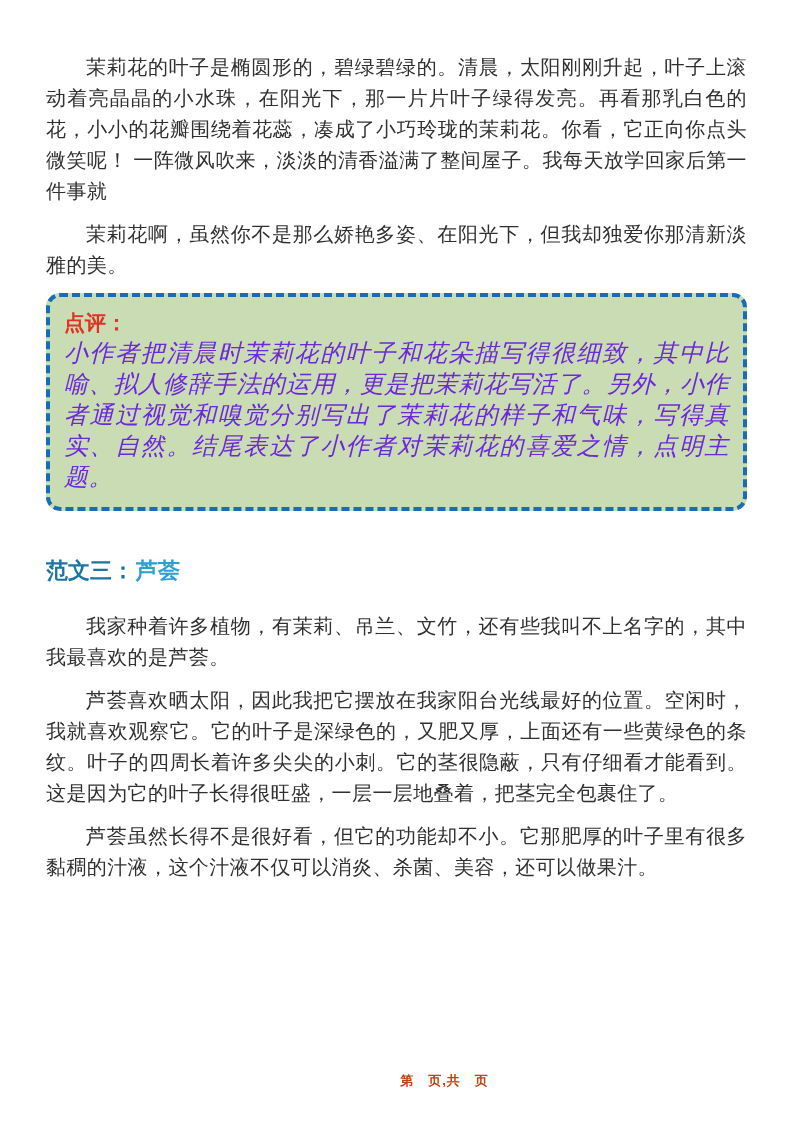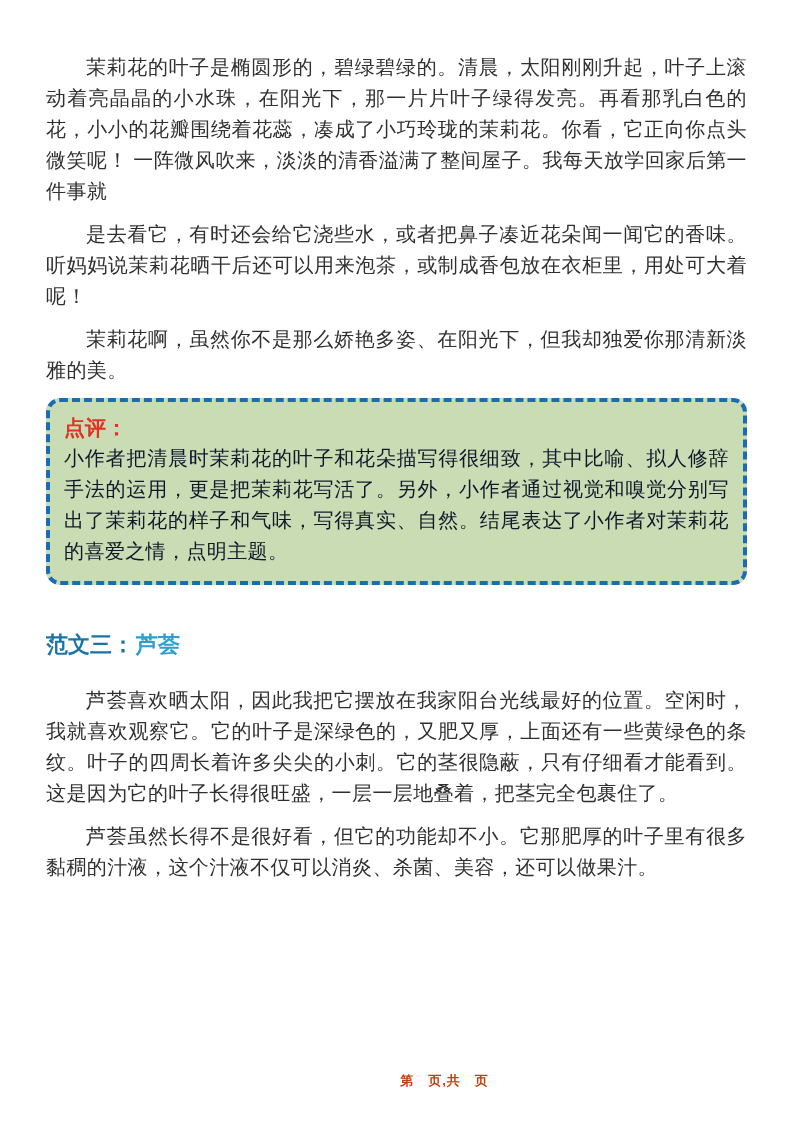--- a/index.html
+++ b/index.html
@@ -37,25 +37,26 @@
     padding:10px 14px 14px 14px;
   }
   .comment-label{
     font-family:"Liberation Sans","DejaVu Sans",sans-serif;
     font-weight:bold;
     font-size:21px;
     line-height:31px;
     color:var(--label-red);
   }
   .comment-text{
-    font-size:20px;
+    font-size:24px;
     line-height:31px;
     text-align:justify;
     letter-spacing:0.4px;
-    color:#0f172a;
+    color:#6d28d9;
+    font-style:italic;
   }
   .section-heading{
     margin:46px 0 26px 0;
     font-family:"Liberation Sans","DejaVu Sans",sans-serif;
     font-weight:bold;
     font-size:22px;
     line-height:28px;
   }
   .heading-prefix{color:var(--heading-dark);}
   .heading-title{color:var(--heading-light);margin-left:2px;}
@@ -72,30 +73,30 @@
     white-space:pre;
     margin-left:48px;
   }
 </style>
 </head>
 <body>
 
 <div class="page">
 
   <p class="body-par">茉莉花的叶子是椭圆形的，碧绿碧绿的。清晨，太阳刚刚升起，叶子上滚动着亮晶晶的小水珠，在阳光下，那一片片叶子绿得发亮。再看那乳白色的花，小小的花瓣围绕着花蕊，凑成了小巧玲珑的茉莉花。你看，它正向你点头微笑呢！ 一阵微风吹来，淡淡的清香溢满了整间屋子。我每天放学回家后第一件事就</p>
-  <p class="body-par">是去看它，有时还会给它浇些水，或者把鼻子凑近花朵闻一闻它的香味。听妈妈说茉莉花晒干后还可以用来泡茶，或制成香包放在衣柜里，用处可大着呢！</p>
   <p class="body-par">茉莉花啊，虽然你不是那么娇艳多姿、在阳光下，但我却独爱你那清新淡雅的美。</p>
 
   <div class="comment-box">
     <div class="comment-label">点评：</div>
     <div class="comment-text">小作者把清晨时茉莉花的叶子和花朵描写得很细致，其中比喻、拟人修辞手法的运用，更是把茉莉花写活了。另外，小作者通过视觉和嗅觉分别写出了茉莉花的样子和气味，写得真实、自然。结尾表达了小作者对茉莉花的喜爱之情，点明主题。</div>
   </div>
 
   <div class="section-heading">
     <span class="heading-prefix">范文三：</span><span class="heading-title">芦荟</span>
   </div>
 
+  <p class="body-par">我家种着许多植物，有茉莉、吊兰、文竹，还有些我叫不上名字的，其中我最喜欢的是芦荟。</p>
   <p class="body-par">芦荟喜欢晒太阳，因此我把它摆放在我家阳台光线最好的位置。空闲时，我就喜欢观察它。它的叶子是深绿色的，又肥又厚，上面还有一些黄绿色的条纹。叶子的四周长着许多尖尖的小刺。它的茎很隐蔽，只有仔细看才能看到。这是因为它的叶子长得很旺盛，一层一层地叠着，把茎完全包裹住了。</p>
   <p class="body-par">芦荟虽然长得不是很好看，但它的功能却不小。它那肥厚的叶子里有很多黏稠的汁液，这个汁液不仅可以消炎、杀菌、美容，还可以做果汁。</p>
 
   <div class="page-footer">第　页,共　页</div>
 
 </div>
 
 </body></html>

